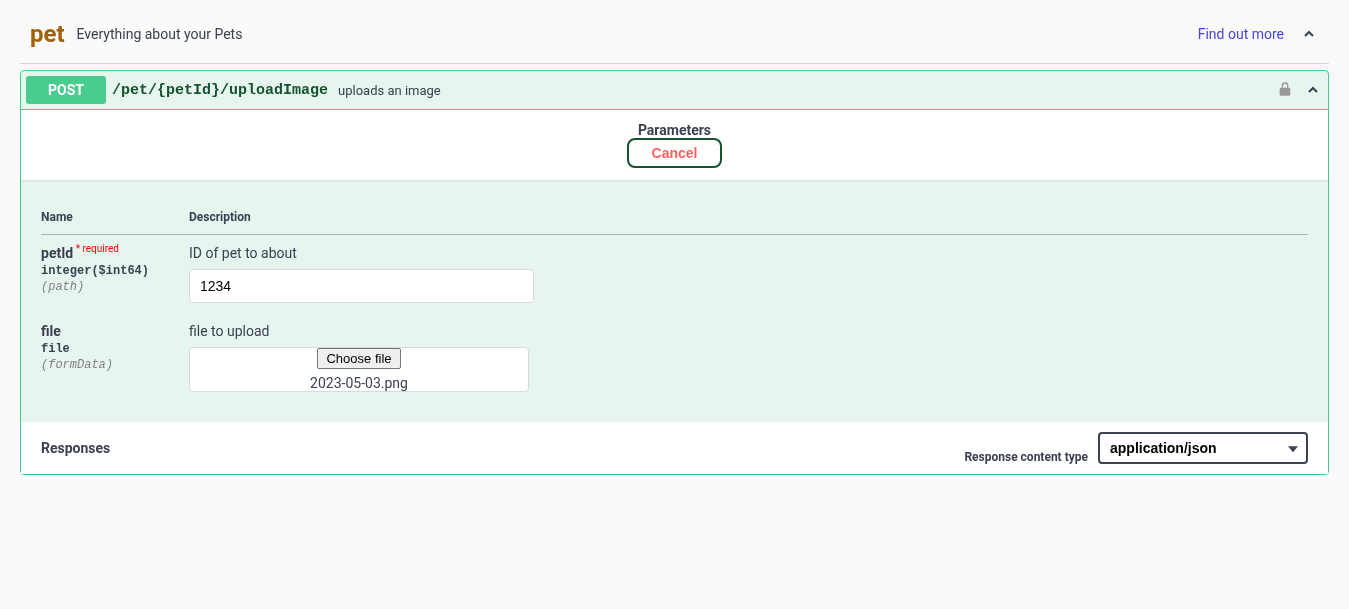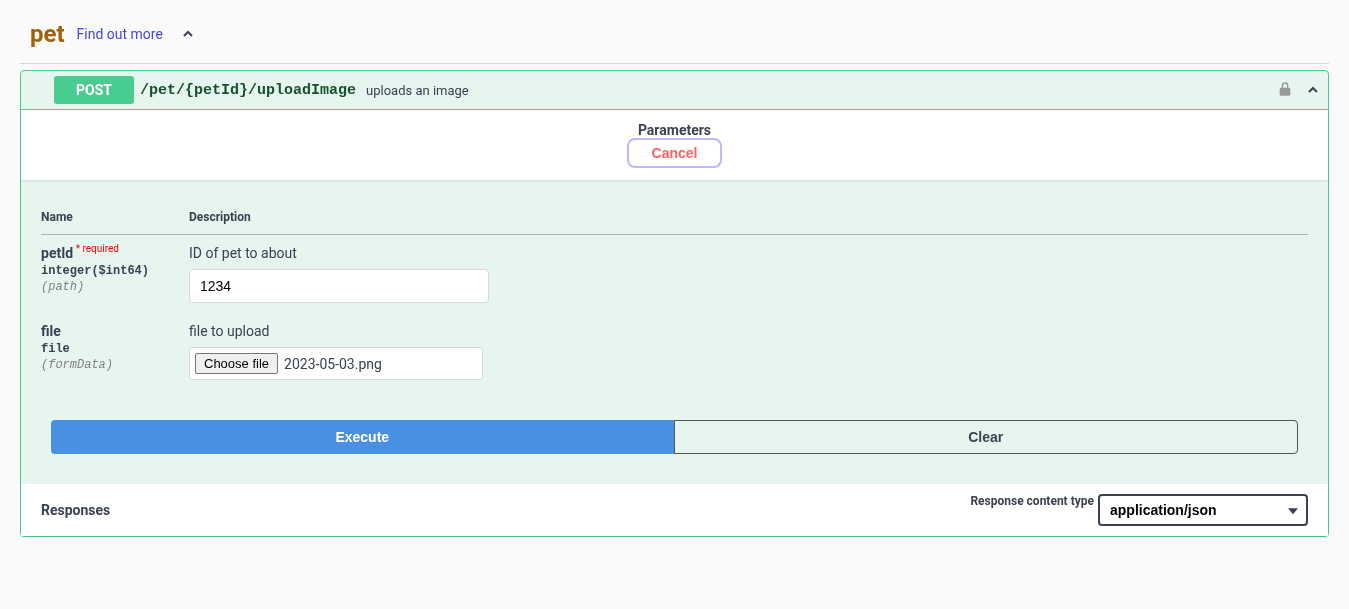--- a/index.html
+++ b/index.html
@@ -58,21 +58,20 @@
     }
     .method-badge {
       background: #49cc90;
       color: #fff;
       font-weight: 700;
       font-size: 14px;
       padding: 6px 15px;
       border-radius: 3px;
       min-width: 80px;
       text-align: center;
-      margin-left: 28px;
     }
     .op-path {
       font-family: "Courier New", monospace;
       font-weight: 600;
       font-size: 15px;
       color: #14532d;
       margin-left: 6px;
     }
     .op-desc {
       font-size: 13px;
@@ -92,21 +91,21 @@
       padding: 12px 20px;
       box-shadow: 0 1px 2px rgba(0,0,0,0.1);
       flex-direction: column;
     }
     .section-title {
       font-weight: 700;
       font-size: 14px;
     }
     .cancel-btn {
       background: transparent;
-      border: 2px solid #c4b5fd;
+      border: 2px solid #14532d;
       color: #ff6060;
       font-weight: 700;
       font-size: 14px;
       padding: 5px 23px;
       border-radius: 8px;
       cursor: pointer;
     }
     .params-body {
       padding: 20px;
     }
@@ -150,37 +149,37 @@
       font-size: 12px;
       color: #808080;
       margin-top: 2px;
     }
     .param-desc {
       font-size: 14px;
       color: #3b4151;
       margin-bottom: 8px;
     }
     .text-input {
-      width: 300px;
+      width: 345px;
       padding: 8px 10px;
       border: 1px solid #d9d9d9;
       border-radius: 4px;
       font-size: 14px;
       background: #fff;
     }
     .text-input::placeholder { color: #aaa; }
     .file-input-wrapper {
-      width: 294px;
-      padding: 5px;
+      width: 340px;
       border: 1px solid #d9d9d9;
       border-radius: 4px;
       background: #fff;
       display: flex;
       align-items: center;
       gap: 6px;
+      flex-direction: column;
     }
     .choose-file-btn {
       background: #efefef;
       border: 1px solid #767676;
       border-radius: 2px;
       padding: 2px 8px;
       font-size: 13px;
       cursor: pointer;
     }
     .file-name {
@@ -219,22 +218,22 @@
       align-items: center;
       justify-content: space-between;
       padding: 10px 20px;
       box-shadow: 0 1px 2px rgba(0,0,0,0.08);
     }
     .responses-header .section-title {
       font-weight: 700;
     }
     .resp-right {
       display: flex;
-      align-items: flex-start;
-      gap: 4px;
+      align-items: flex-end;
+      gap: 10px;
       margin-left: 40px;
     }
     .resp-label {
       font-size: 12px;
       font-weight: 700;
     }
     .content-type-select {
       border: 2px solid #3b4151;
       border-radius: 4px;
       padding: 6px 30px 6px 10px;
@@ -260,20 +259,21 @@
       border-top: 6px solid #3b4151;
       pointer-events: none;
     }
   </style>
 </head>
 <body>
 
 <div class="container">
   <div class="tag-header">
     <span class="tag-title">pet</span>
+    <span class="tag-desc">Everything about your Pets</span>
     <a href="#" class="tag-link">Find out more</a>
     <span class="chevron">
       <svg viewBox="0 0 24 24" fill="none" stroke="#3b4151" stroke-width="3">
           <polyline points="6 15 12 9 18 15"></polyline>
         </svg>
     </span>
   </div>
 
   <div class="opblock">
     <div class="opblock-summary">
@@ -329,24 +329,20 @@
               <div class="param-desc">file to upload</div>
               <div class="file-input-wrapper">
                 <button class="choose-file-btn">Choose file</button>
                 <span class="file-name">2023-05-03.png</span>
               </div>
             </td>
           </tr>
         </tbody>
       </table>
 
-      <div class="action-row">
-        <button class="execute-btn">Execute</button>
-        <button class="clear-btn">Clear</button>
-      </div>
     </div>
 
     <div class="responses-header">
       <span class="section-title">Responses</span>
       <div class="resp-right">
         <span class="resp-label">Response content type</span>
         <div class="select-wrap">
           <select class="content-type-select">
             <option>application/json</option>
           </select>

